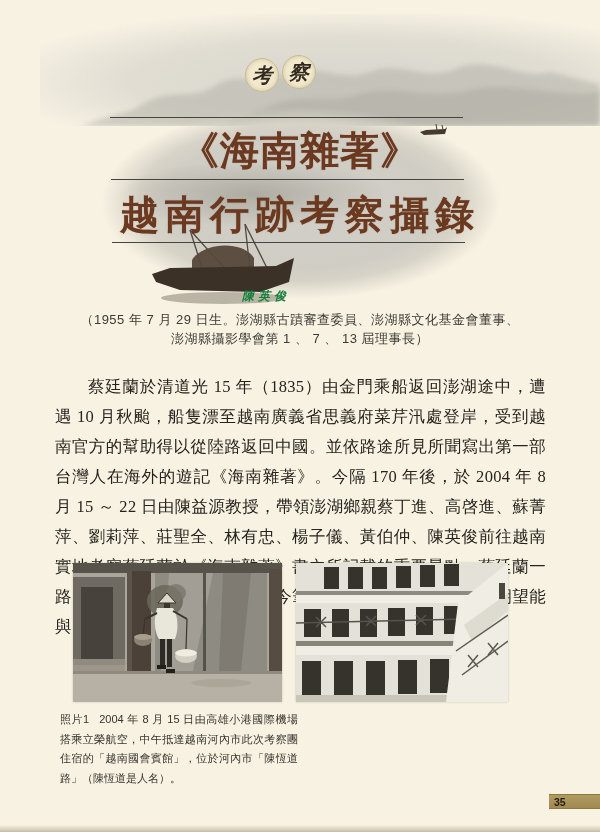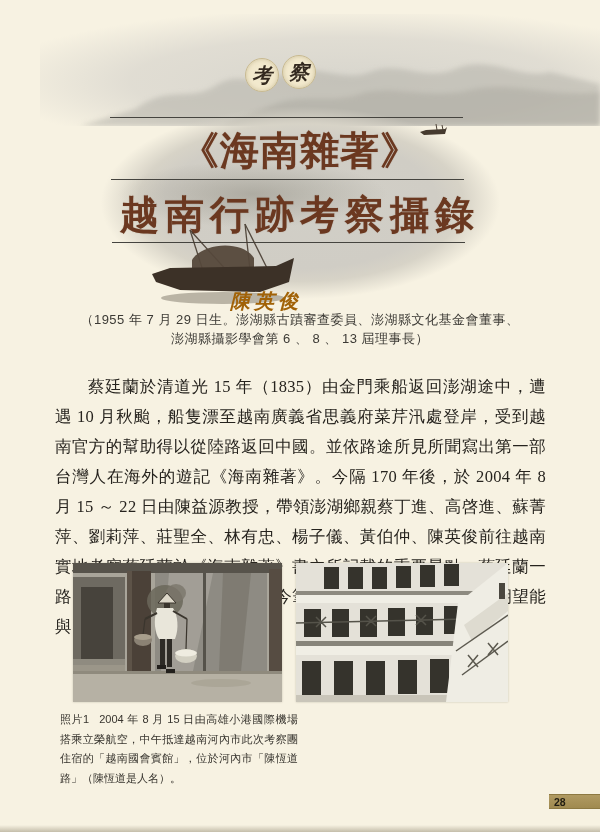--- a/index.html
+++ b/index.html
@@ -40,21 +40,21 @@
     font-weight:bold; color:#6b3820;
     text-shadow:0 0 1px rgba(90,40,15,.4);
   }
   .title-1{top:124px; font-size:39px; letter-spacing:1px;}
   .title-2{top:188px; font-size:39px; letter-spacing:6px;}
   .boat{position:absolute; left:148px; top:222px;}
   .small-boat{position:absolute; left:418px; top:123px;}
   
   .author-name{
     position:absolute; left:0; top:288px; width:532px; text-align:center;
-    font-size:20px; font-style:italic; font-weight:bold; color:#a16207;
+    font-size:12px; font-style:italic; font-weight:bold; color:#15803d;
     letter-spacing:4px;
   }
   .bio{
     position:absolute; left:0; width:600px; text-align:center;
     font-family:"Liberation Sans","DejaVu Sans",sans-serif;
     font-size:13px; color:#3c3a35; letter-spacing:.5px;
   }
   .bio-1{top:311px;}
   .bio-2{top:330px;}
   
@@ -154,21 +154,21 @@
   <div class="small-boat">
     <svg width="30" height="14" viewBox="0 0 30 14">
       <line x1="18" y1="1" x2="19" y2="7" stroke="#4a4035" stroke-width="1"></line>
       <line x1="24" y1="2" x2="25" y2="7" stroke="#4a4035" stroke-width="1"></line>
       <path d="M2,9 L8,7 L27,6 L29,4 L27,11 L6,12 Z" fill="#453a2e"></path>
     </svg>
   </div>
 
   <div class="author-name">陳英俊</div>
   <div class="bio bio-1">（1955 年 7 月 29 日生。澎湖縣古蹟審查委員、澎湖縣文化基金會董事、</div>
-  <div class="bio bio-2">澎湖縣攝影學會第 6 、 8 、 13 屆理事長）</div>
+  <div class="bio bio-2">澎湖縣攝影學會第 1 、 7 、 13 屆理事長）</div>
 
   <p class="body-text">蔡廷蘭於清道光 15 年（1835）由金門乘船返回澎湖途中，遭遇 10 月秋颱，船隻漂至越南廣義省思義府菜芹汛處登岸，受到越南官方的幫助得以從陸路返回中國。並依路途所見所聞寫出第一部台灣人在海外的遊記《海南雜著》。今隔 170 年後，於 2004 年 8 月 15 ～ 22 日由陳益源教授，帶領澎湖鄉親蔡丁進、高啓進、蘇菁萍、劉莉萍、莊聖全、林有忠、楊子儀、黃伯仲、陳英俊前往越南實地考察蔡廷蘭於《海南雜著》書內所記載的重要景點。蔡廷蘭一路以文字記載越南風土民情，今筆者則以照片來介紹越南，期望能與《海南雜著》做一古今對照。</p>
 
   <div class="photo photo-1">
     <svg width="209" height="139" viewBox="0 0 209 139">
       <rect width="209" height="139" fill="#c3bfb4"></rect>
       <rect x="0" y="0" width="209" height="12" fill="#57534b"></rect>
       <rect x="0" y="10" width="209" height="98" fill="#a9a59a"></rect>
       <rect x="0" y="14" width="52" height="94" fill="#6e6a61"></rect>
       <rect x="8" y="24" width="32" height="72" fill="#47433c"></rect>
@@ -252,17 +252,17 @@
       </g>
       <rect x="203" y="20" width="6" height="16" fill="#4a473f"></rect>
     </svg>
   </div>
 
   <div class="caption caption-1">
     <span class="cap-label">照片1</span><span>2004 年 8 月 15 日由高雄小港國際機場搭乘立榮航空，中午抵達越南河內市此次考察團住宿的「越南國會賓館」，位於河內市「陳恆道路」（陳恆道是人名）。</span>
   </div>
 
   <div class="pageno-bar">
-    <span>28</span>
+    <span>35</span>
   </div>
 
   <div class="bottom-shadow"></div>
 </div>
 
 </body></html>

